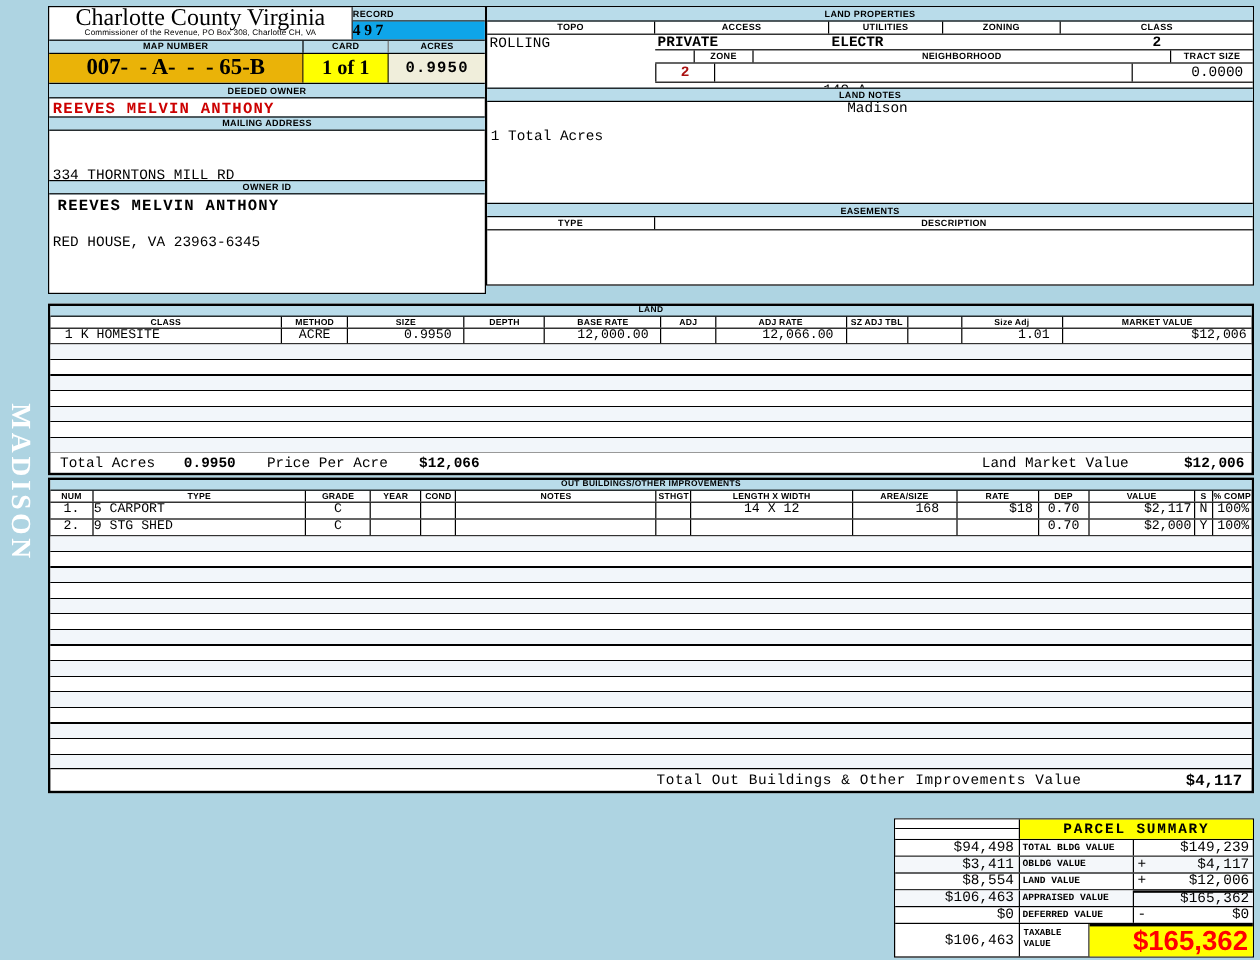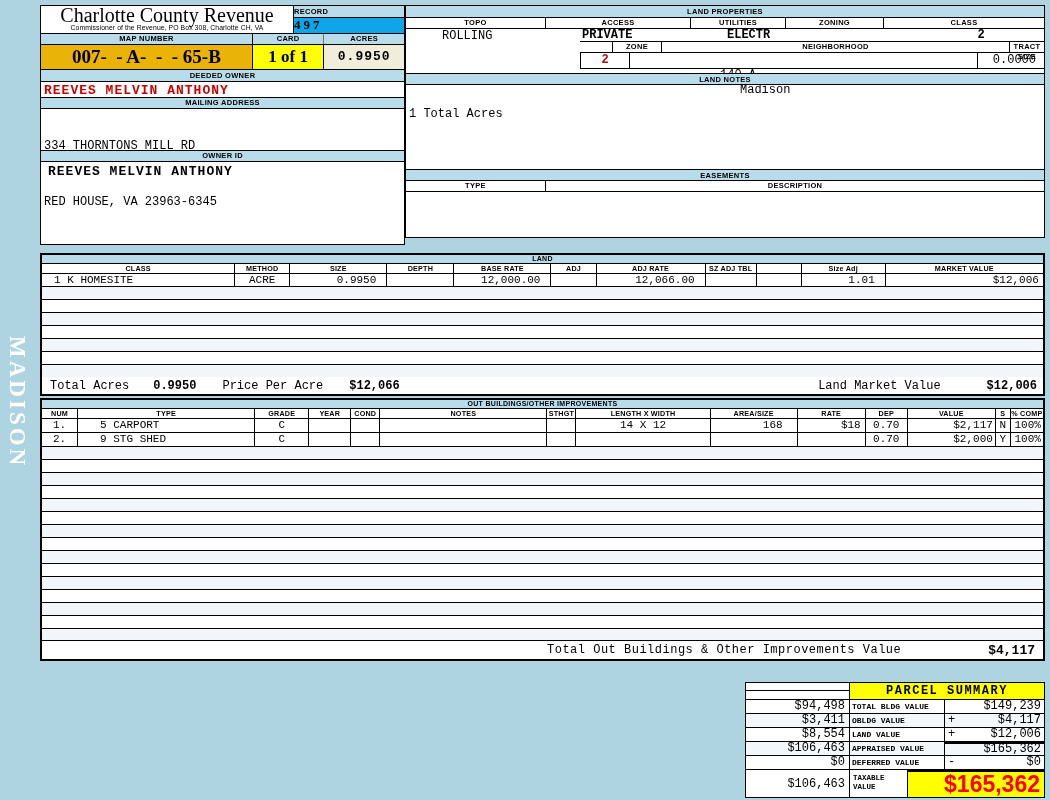--- a/index.html
+++ b/index.html
@@ -50,21 +50,21 @@
   .oc-fill { flex:1; }
 
   
   #land-props { left:405px; top:5px; width:640px; height:233px; background:#fff; border:1px solid #000; display:flex; flex-direction:column; }
   .lp-bar { height:12px; line-height:11px; border-bottom:1px solid #000; }
   .lp-hdr { height:11px; display:flex; border-bottom:1px solid #000; }
   .lp-hdr div { line-height:9px; text-align:center; border-right:1px solid #000; }
   .lp-hdr div:last-child { border-right:none; }
   .lp-h-topo{width:140px;} .lp-h-access{width:145px;} .lp-h-util{width:95px;} .lp-h-zoning{width:98px;} .lp-h-class{flex:1;}
   .lp-vals { height:40px; display:flex; }
-  .lp-topo { width:140px; font-size:12px; padding:0 0 0 2px; white-space:pre;margin-left:34px; }
+  .lp-topo { width:140px; font-size:12px; padding:0 0 0 2px; white-space:pre; }
   .lp-right { flex:1; display:flex; flex-direction:column; }
   .lp-vrow { height:12px; display:flex; font-size:12px; line-height:12px;font-weight:bold; }
   .lp-v-access{width:145px; padding-left:2px;} .lp-v-util{width:95px; padding-left:2px;} .lp-v-zoning{width:98px;} .lp-v-class{flex:1; text-align:center;}
   .lp-zhdr { height:12px; display:flex; border-top:1px solid #000; border-bottom:1px solid #000;padding-left:32px; }
   .lp-zhdr div { line-height:10px; text-align:center; }
   .lp-z-zone { width:50px; border-left:1px solid #000; border-right:1px solid #000; }
   .lp-z-nbhd { width:348px; border-right:1px solid #000; }
   .lp-z-tract { flex:1; }
   .lp-zvals { height:16px; display:flex; font-size:12px; line-height:15px; border-bottom:1px solid #000; }
   .lp-zv-zone { width:50px; border-left:1px solid #000; border-right:1px solid #000; text-align:center; color:#aa1111; font-weight:bold; }
@@ -120,21 +120,21 @@
   .outb-cols > :nth-child(5){width:2.9%}  .outb-cols > :nth-child(6){width:16.7%}
   .outb-cols > :nth-child(7){width:2.9%}  .outb-cols > :nth-child(8){width:13.4%}
   .outb-cols > :nth-child(9){width:8.7%}  .outb-cols > :nth-child(10){width:6.8%}
   .outb-cols > :nth-child(11){width:4.2%} .outb-cols > :nth-child(12){width:8.8%}
   .outb-cols > :nth-child(13){width:1.5%} .outb-cols > :nth-child(14){width:3.3%}
   .o-stripes { height:193px; }
   .o-tot { height:19px; display:flex; align-items:center; font-size:12px; border-top:1px solid #000; }
   .o-tot .lbl { margin-left:505px; letter-spacing:.5px; }
   .o-tot b { margin-right:8px; font-size:13px; }
   .al { text-align:left; } .ac { text-align:center; } .ar { text-align:right; }
-  .pl12{padding-left:12px;} .pl22{padding-left:22px;} .pr4{padding-right:4px;} .pr10{padding-right:10px;} .pr14{padding-right:14px;} .pr2{padding-right:2px;}
+  .pl12{padding-left:12px;} .pl22{} .pr4{padding-right:4px;} .pr10{padding-right:10px;} .pr14{padding-right:14px;} .pr2{padding-right:2px;}
 
   
   #psum { left:745px; top:682px; width:300px; background:#fff; border:1px solid #000; font-family:"Liberation Mono","DejaVu Sans Mono",monospace; }
   .ps-row { display:flex; border-bottom:1px solid #000; }
   .ps-prior { width:104px; border-right:1px solid #000; text-align:right; font-size:12px; padding-right:4px; }
   .ps-titlerow { height:17px; }
   .ps-titleprior { width:104px; border-right:1px solid #000; background:linear-gradient(to bottom,#fff 0 7px,#000 7px 8px,#fff 8px 100%); }
   .ps-titlecell { flex:1; background:#ffff00; text-align:center; font-weight:bold; font-size:12px; letter-spacing:1.5px; line-height:16px; }
   .ps-datarow { height:14px; line-height:13px;align-items:flex-end; }
   .ps-label { width:95px; border-right:1px solid #000; font-weight:bold; font-size:8px; line-height:13px; padding-left:2px; white-space:nowrap; }
@@ -149,21 +149,21 @@
   .ps-taxval { flex:1; background:#ffff00; border-top:2px solid #000; text-align:right; font:bold 23px "Liberation Sans",sans-serif; color:#ff0000; line-height:24px; padding-right:4px; }
 </style>
 </head>
 <body>
 
 <div id="madison" class="abs">MADISON</div>
 
 <div id="owner-card" class="abs">
   <div class="oc-top">
     <div class="oc-title">
-      <div class="t1">Charlotte County Revenue</div>
+      <div class="t1">Charlotte County Virginia</div>
       <div class="t2">Commissioner of the Revenue, PO Box 308, Charlotte CH, VA</div>
     </div>
     <div class="oc-record">
       <div class="lbl tiny">RECORD</div>
       <div class="val">497</div>
     </div>
   </div>
   <div class="oc-lblrow tiny">
     <div class="oc-lbl-map">MAP NUMBER</div>
     <div class="oc-lbl-card">CARD</div>

